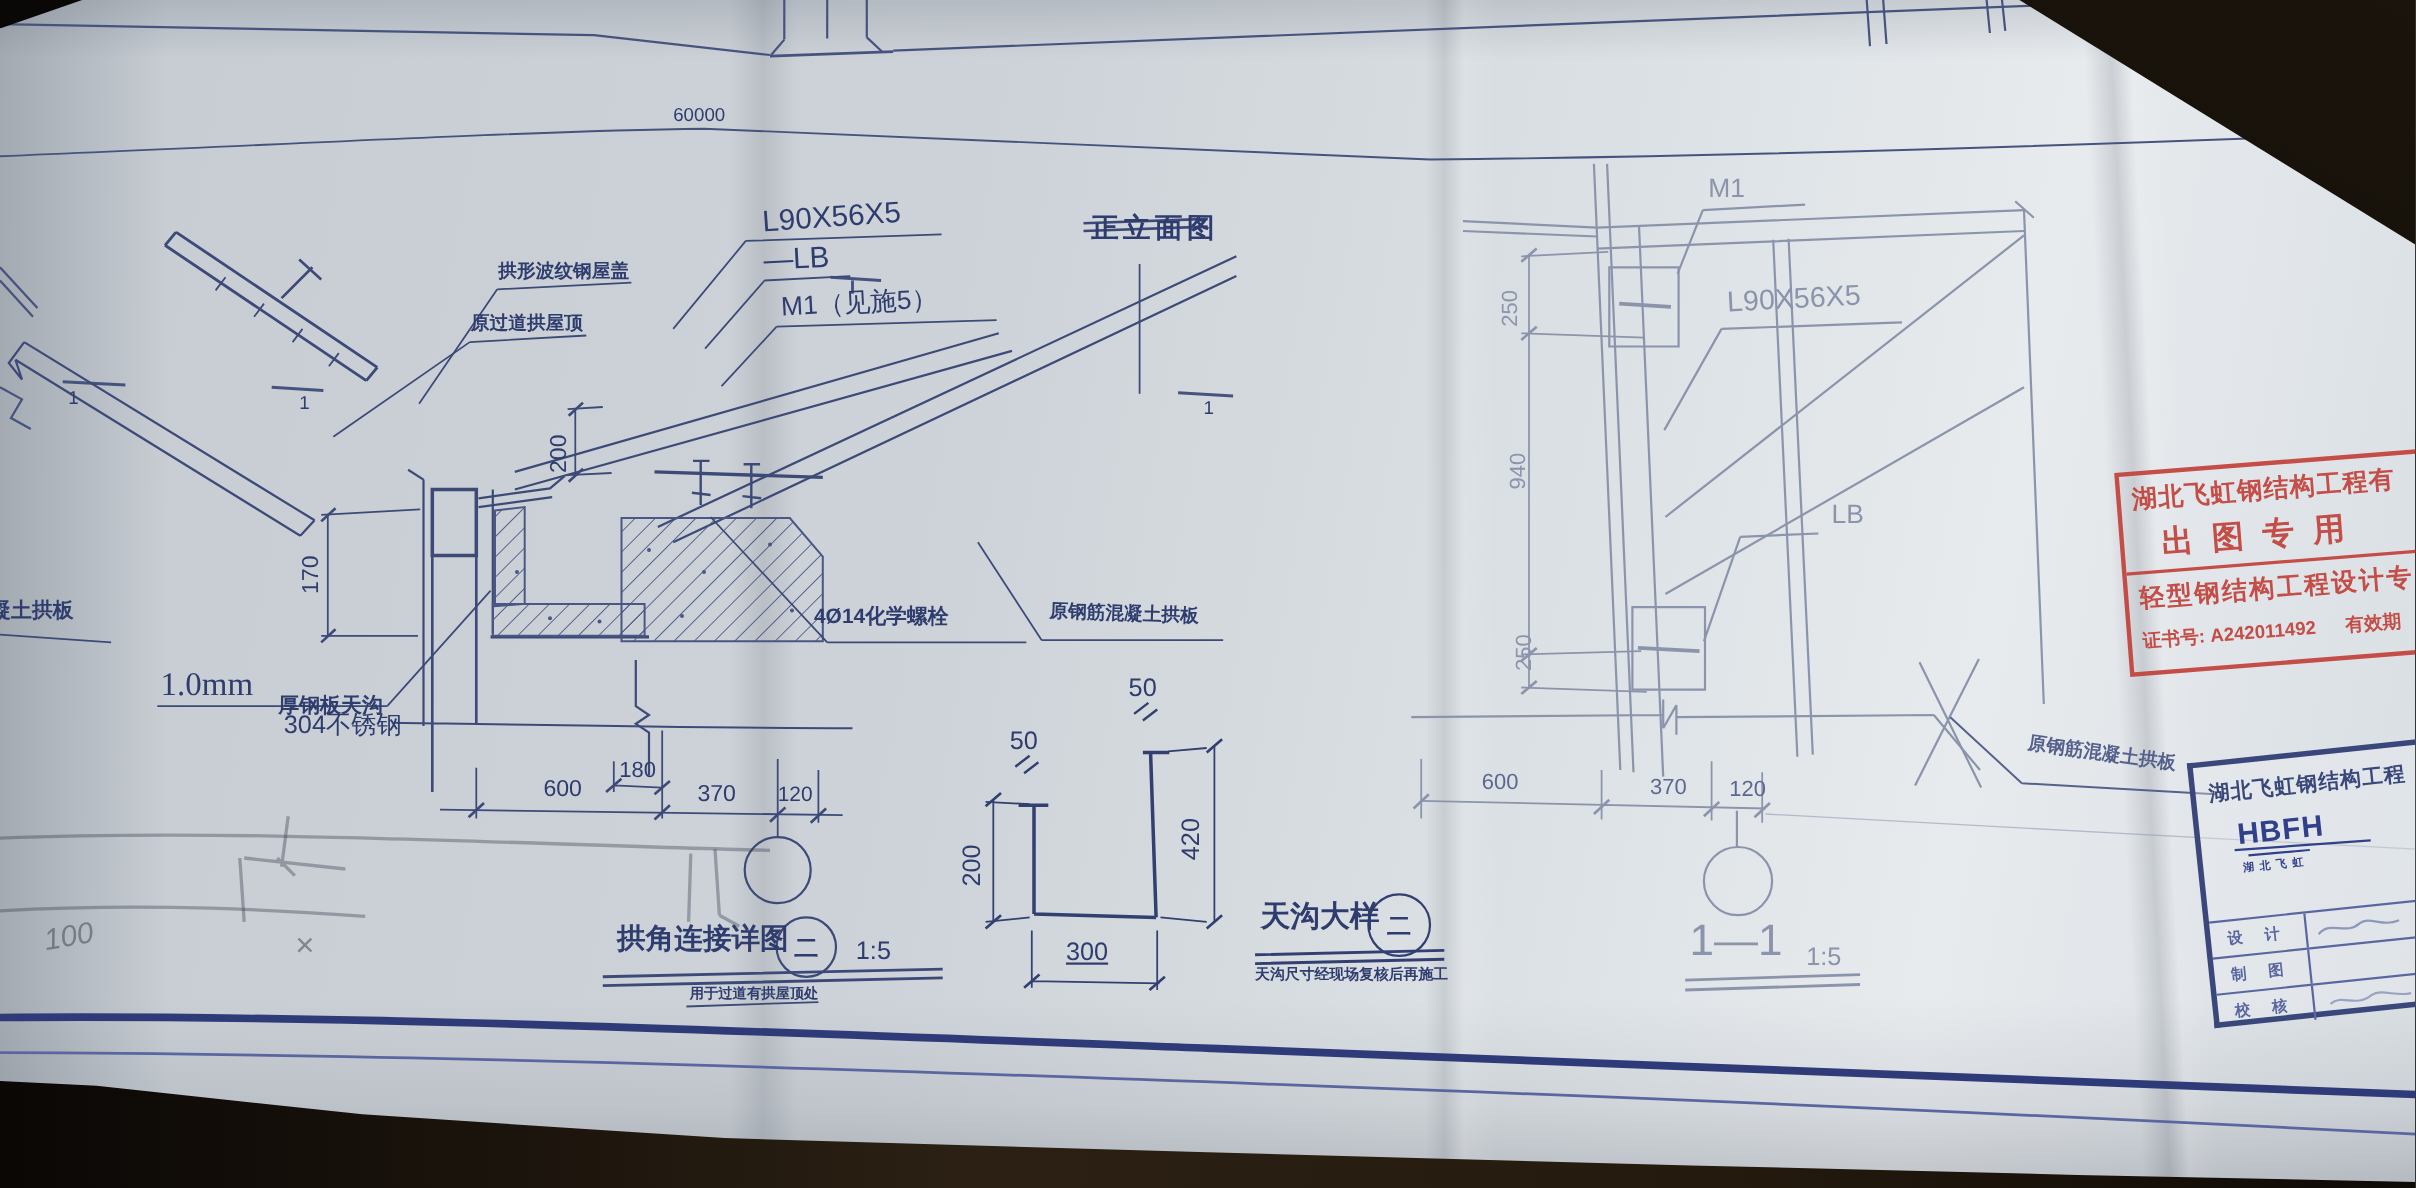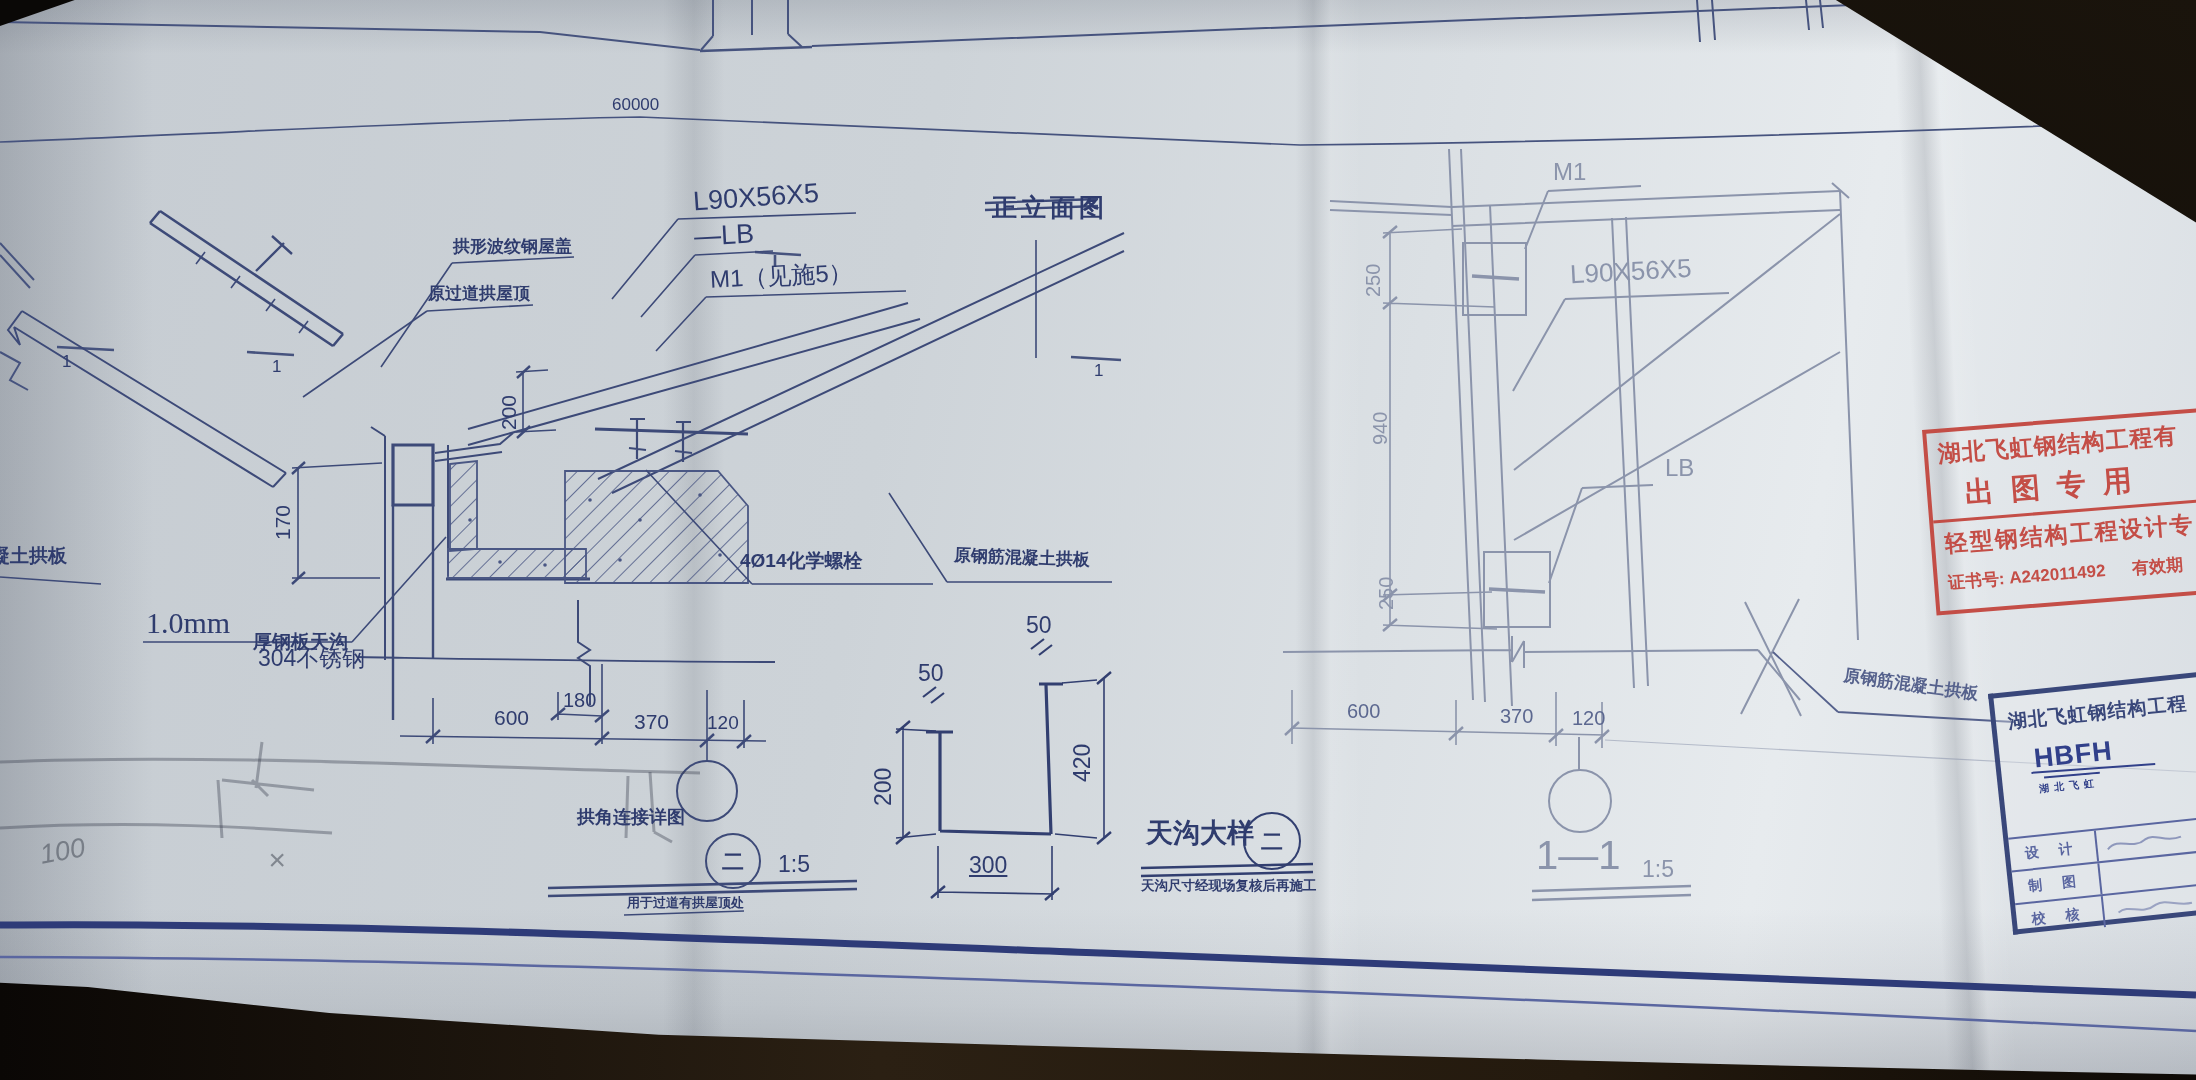--- a/index.html
+++ b/index.html
@@ -202,21 +202,21 @@
   <div class="lbl" style="left:212px;top:647px;font-size:23px;margin-left:46px;">304不锈钢</div>
   <div class="lbl b" style="left:-28px;top:546px;font-size:19px;">混凝土拱板</div>
 
   <div class="lbl vdim" style="left:498px;top:430px;font-size:21px;">200</div>
   <div class="lbl vdim" style="left:272px;top:540px;font-size:21px;">170</div>
   <div class="lbl" style="left:563px;top:690px;font-size:20px;">180</div>
   <div class="lbl" style="left:494px;top:707px;font-size:21px;">600</div>
   <div class="lbl" style="left:634px;top:711px;font-size:21px;">370</div>
   <div class="lbl" style="left:707px;top:713px;font-size:19px;">120</div>
 
-  <div class="lbl b" style="left:561px;top:808px;font-size:18px;letter-spacing:0px;margin-left:16px;">拱角连接详图</div>
+  <div class="lbl b" style="left:561px;top:840px;font-size:26px;letter-spacing:0px;">拱角连接详图</div>
   <div class="lbl b" style="left:722px;top:851px;font-size:22px;">二</div>
   <div class="lbl" style="left:778px;top:853px;font-size:23px;">1:5</div>
   <div class="lbl b" style="left:627px;top:896px;font-size:13px;">用于过道有拱屋顶处</div>
 
   <div class="lbl" style="left:918px;top:662px;font-size:23px;">50</div>
   <div class="lbl" style="left:1026px;top:614px;font-size:23px;">50</div>
   <div class="lbl vdim" style="left:872px;top:806px;font-size:23px;">200</div>
   <div class="lbl vdim" style="left:1071px;top:782px;font-size:23px;">420</div>
   <div class="lbl" style="left:969px;top:854px;font-size:23px;text-decoration:underline;">300</div>
   <div class="lbl b" style="left:1146px;top:820px;font-size:27px;">天沟大样</div>

